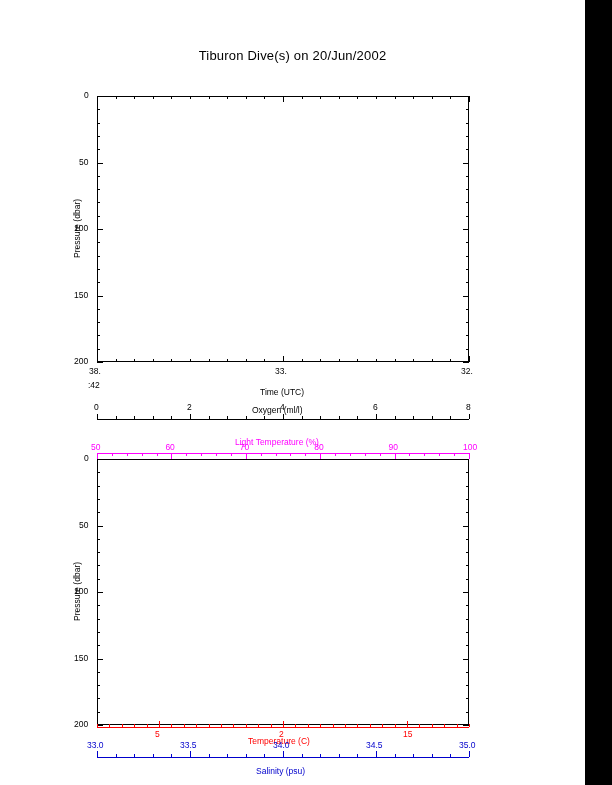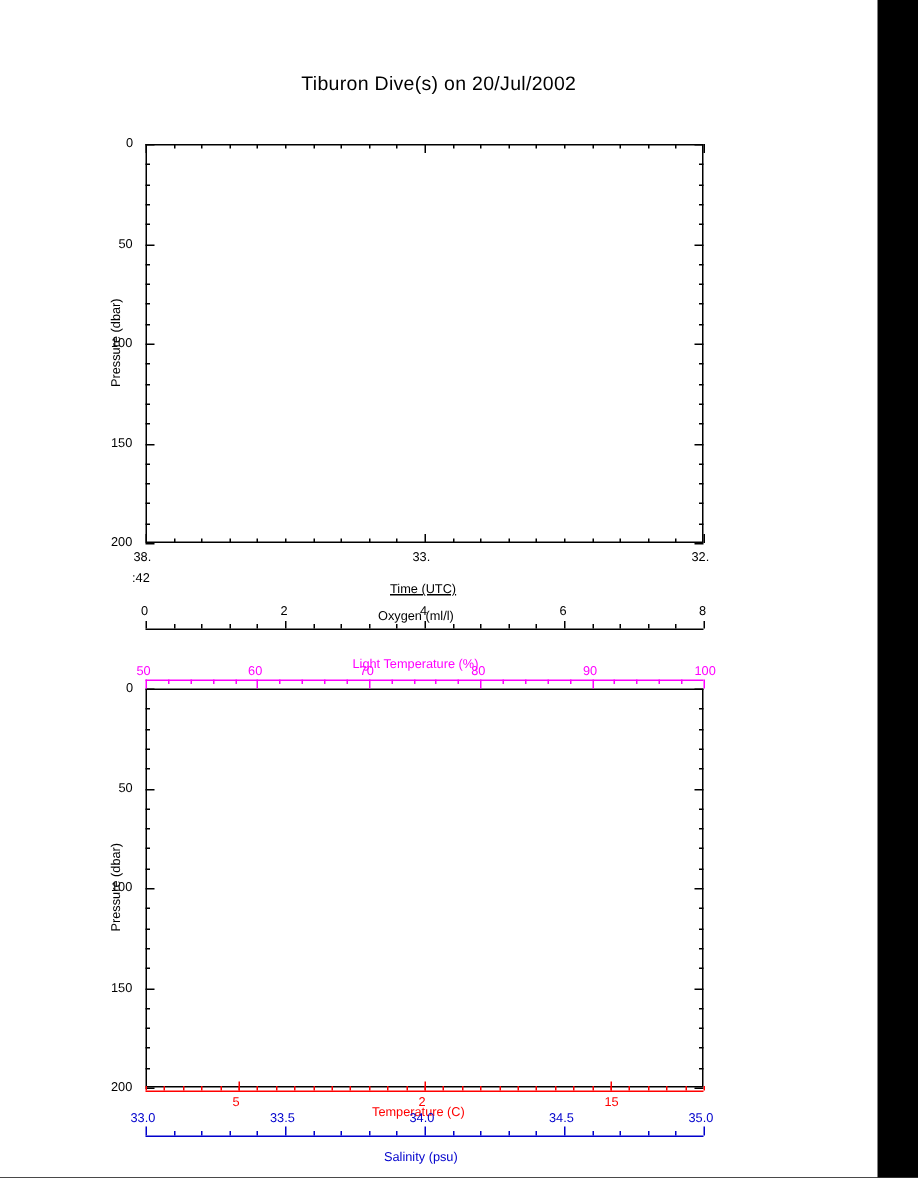--- a/index.html
+++ b/index.html
@@ -53,21 +53,20 @@
     position: absolute;
     font-size: 8.5px;
     color: #000000;
     white-space: nowrap;
   }
   .axlabel {
     position: absolute;
     font-size: 8.5px;
     color: #000000;
     white-space: nowrap;
-    text-decoration: underline;
   }
   .vlabel {
     position: absolute;
     font-size: 8.5px;
     color: #000000;
     white-space: nowrap;
     transform-origin: 0 0;
     transform: rotate(-90deg);
   }
   .magenta { color: #ff00ff; }
@@ -85,21 +84,21 @@
     font-size: 8.5px;
     white-space: nowrap;
   }
 </style>
 </head>
 <body>
 
 <div id="page">
   <div id="paper">
 
-    <div class="title">Tiburon Dive(s) on 20/Jul/2002</div>
+    <div class="title">Tiburon Dive(s) on 20/Jun/2002</div>
 
     <div id="top-axes">
       <div class="frame" id="top-frame" style="left:97px; top:96px; width:372px; height:266px;"></div>
       <div class="vlabel" style="left:72px; top:258px;">Pressure (dbar)</div>
       <div class="axlabel" style="left:260px; top:387px;">Time (UTC)</div>
       <div class="tlabel" style="left:88px; top:380px;">:42</div>
     </div>
 
     <div id="bot-axes">
       <div class="frame" id="bot-frame" style="left:97px; top:459px; width:372px; height:266px;"></div>

